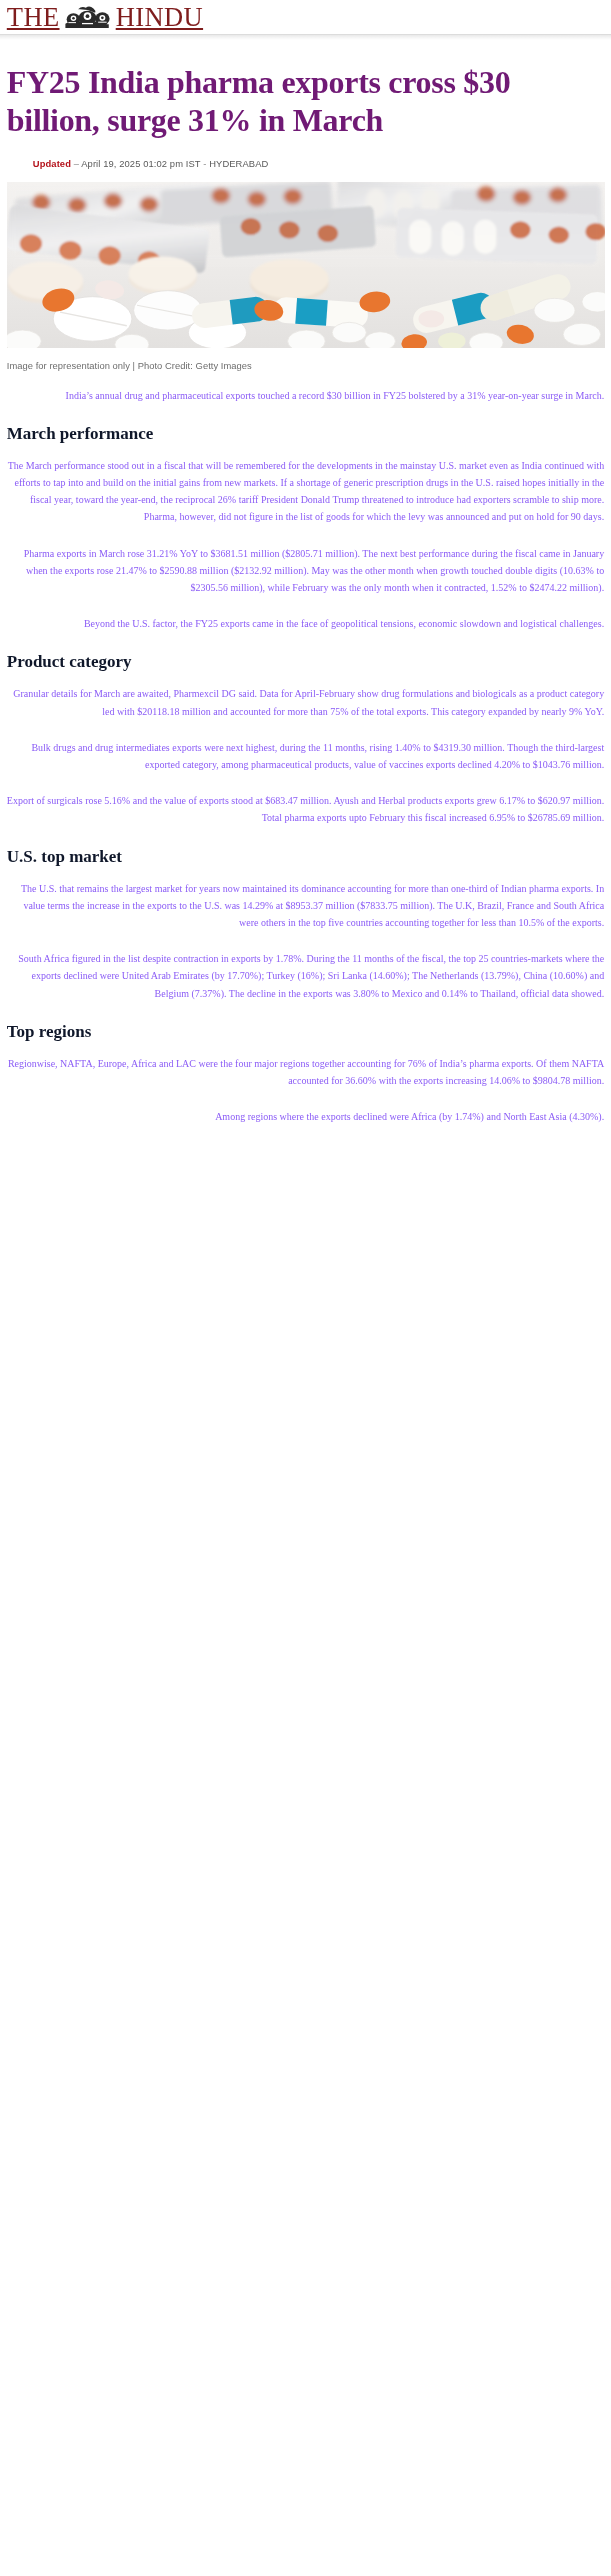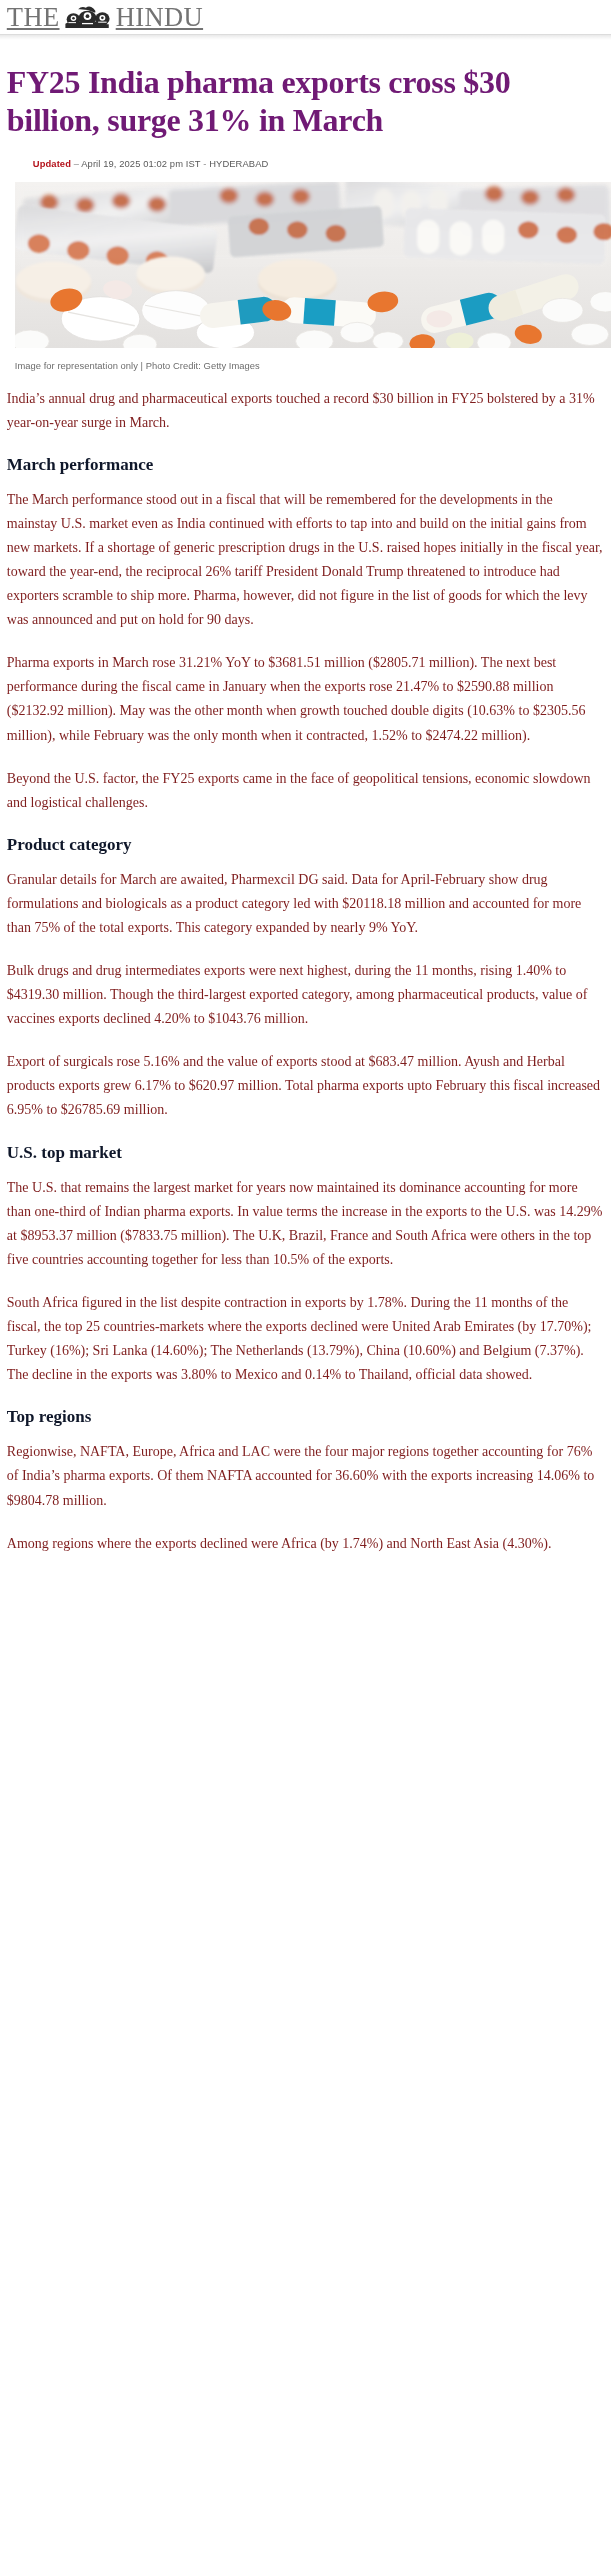--- a/index.html
+++ b/index.html
@@ -23,21 +23,21 @@
     align-items: center;
     padding: 0 6.8px;
     box-sizing: border-box;
   }
   .masthead-logo {
     display: flex;
     align-items: center;
     font-family: "Liberation Serif", "DejaVu Serif", serif;
     font-size: 26.5px;
     letter-spacing: 0.4px;
-    color: #737373;
+    color: #7f1d1d;
     line-height: 1;
     white-space: nowrap;
   }
   .masthead-word {
     font-weight: 400;
     font-size: 26.5px;
   }
   .masthead-emblem {
     width: 51px;
     height: 24px;
@@ -82,21 +82,21 @@
   }
   .byline .updated {
     color: #b4121b;
     font-weight: 600;
     margin-left: 26px;
   }
   .byline .sep { color: #8a8a8a; }
 
   
   .hero-figure {
-    margin: 12px 0 0 8px;
+    margin: 12px 0 0 0;
     width: 552px;
   }
   .hero-image {
     width: 598px;
     height: 166px;
     display: block;
     position: relative;
     overflow: hidden;
     background: #efece9;
   }
@@ -108,25 +108,26 @@
     color: #6d6d6d;
     padding: 12px 0 0 0;
     letter-spacing: 0.04px;
   }
 
   
   .body-copy { margin-top: 15.4px; }
 
   .body-copy p {
     font-family: "Liberation Serif", "DejaVu Serif", serif;
-    font-size: 14px;
+    font-size: 10px;
     line-height: 1.72;
-    color: #7f1d1d;
+    color: #8b5cf6;
     margin: 0 0 19px 0;
     max-width: 598px;
+    text-align: right;
   }
 
   .body-copy h2 {
     font-family: "Liberation Serif", "DejaVu Serif", serif;
     font-weight: 700;
     font-size: 17px;
     line-height: 1.3;
     color: #0f172a;
     margin: 3.4px 0 12px 0;
   }

